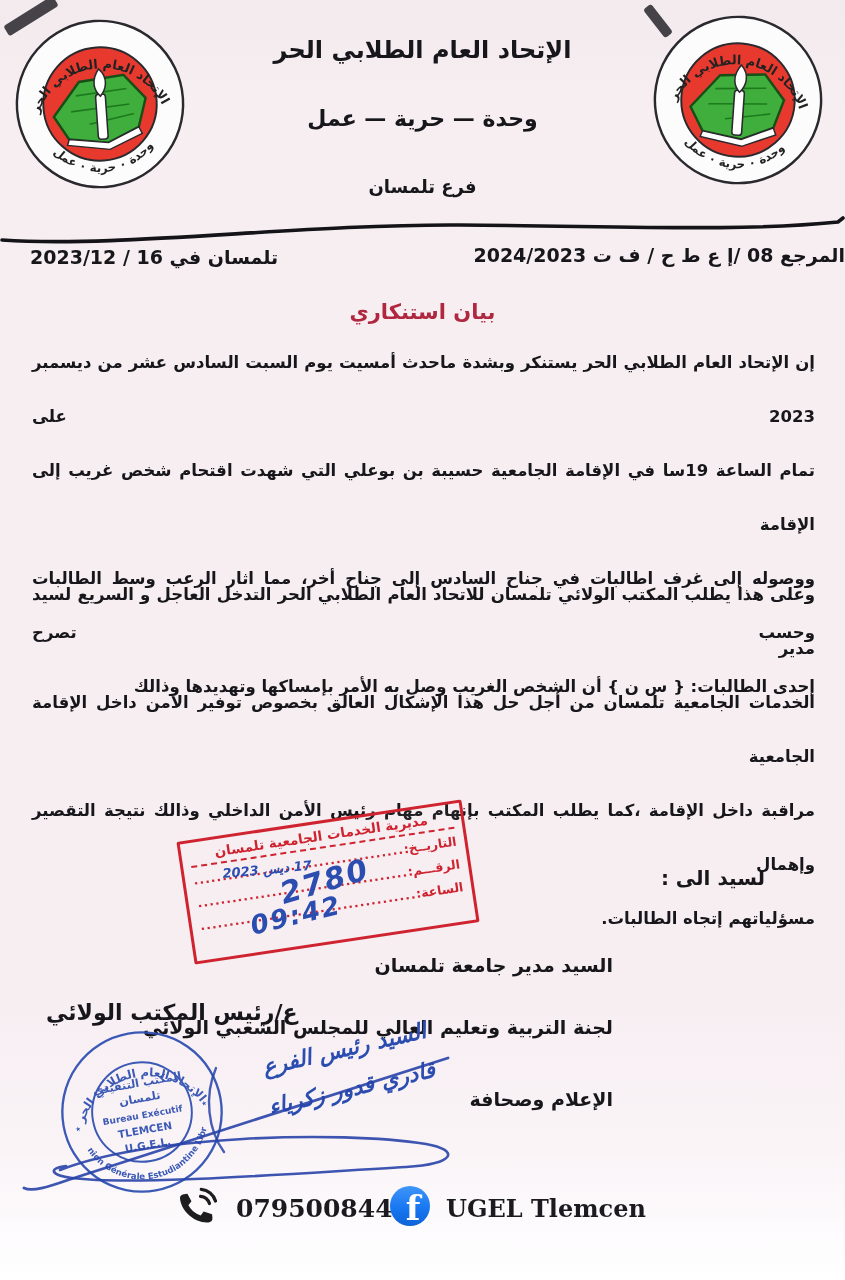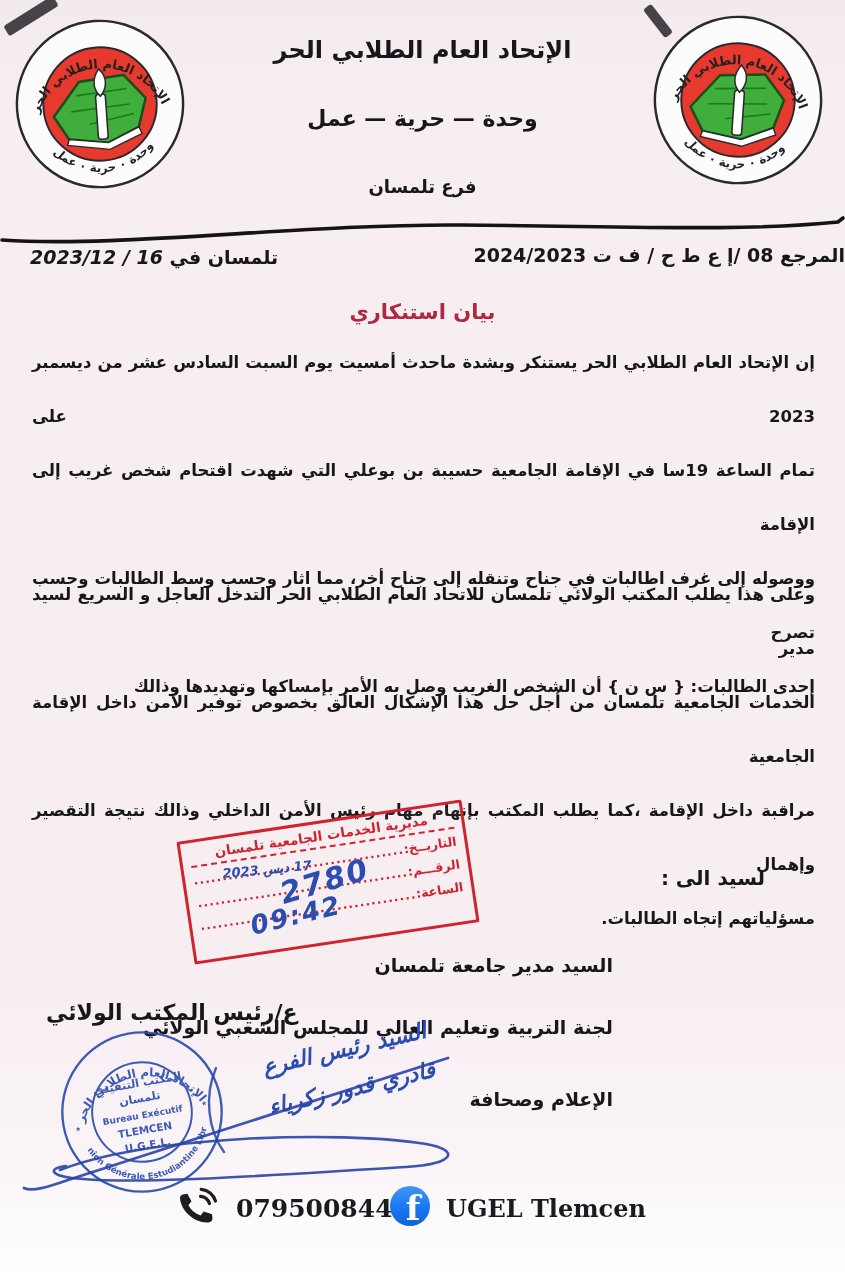--- a/index.html
+++ b/index.html
@@ -14,21 +14,21 @@
   .hdr-org{top:36px;font-size:24px;}
   .hdr-motto{top:106px;font-size:22px;}
   .hdr-branch{top:176px;font-size:18px;}
   .logo{width:176px;height:180px;}
   .logo-left{left:12px;top:14px;transform:rotate(-4deg);}
   .logo-right{left:650px;top:10px;transform:rotate(4deg);}
   .smudge{background:#26262a;border-radius:3px;opacity:.85;}
   
   .ref-right{right:0;top:244px;font-size:19px;font-weight:bold;direction:rtl;}
   .ref-left{left:30px;top:246px;font-size:19px;font-weight:bold;direction:rtl;}
-  .ltr-num{direction:ltr;unicode-bidi:embed;font-style:italic;}
+  .ltr-num{direction:ltr;unicode-bidi:embed;}
   
   .doc-title{top:300px;font-size:21px;font-weight:bold;}
   
   .para{left:32px;right:30px;direction:rtl;}
   .para .bl{font-size:16.5px;font-weight:bold;line-height:54px;text-align:justify;text-align-last:justify;white-space:normal;}
   .para .bl.last{text-align:right;text-align-last:right;}
   .p1{top:336px;}
   .p2{top:568px;}
   
   .rstamp{left:184px;top:820px;width:266px;height:112px;border:3px solid #cf2430;border-radius:2px;
@@ -111,21 +111,21 @@
   <div class="abs ref-left">
     <span>تلمسان في</span>
     <span class="ltr-num">2023/12 / 16</span>
   </div>
 
   <div class="abs ctr doc-title" style="color:#b02840;">بيان استنكاري</div>
 
   <div class="abs para p1">
     <div class="bl">إن الإتحاد العام الطلابي الحر يستنكر وبشدة ماحدث أمسيت يوم السبت السادس عشر من ديسمبر 2023 على</div>
     <div class="bl">تمام الساعة 19سا في الإقامة الجامعية حسيبة بن بوعلي التي شهدت اقتحام شخص غريب إلى الإقامة</div>
-    <div class="bl">ووصوله إلى غرف اطالبات في جناح وتنقله إلى جناح أخر، مما اثار وحسب وسط الطالبات وحسب تصرح</div>
+    <div class="bl">ووصوله إلى غرف اطالبات في جناح السادس إلى جناح أخر، مما اثار الرعب وسط الطالبات وحسب تصرح</div>
     <div class="bl last">إحدى الطالبات: { س ن } أن الشخص الغريب وصل به الأمر بإمساكها وتهديدها وذالك</div>
   </div>
 
   <div class="abs para p2">
     <div class="bl">وعلى هذا يطلب المكتب الولائي تلمسان للاتحاد العام الطلابي الحر التدخل العاجل و السريع لسيد مدير</div>
     <div class="bl">الخدمات الجامعية تلمسان من أجل حل هذا الإشكال العالق بخصوص توفير الامن داخل الإقامة الجامعية</div>
     <div class="bl">مراقبة داخل الإقامة ،كما يطلب المكتب بإنهام مهام رئيس الأمن الداخلي وذالك نتيجة التقصير وإهمال</div>
     <div class="bl last">مسؤلياتهم إتجاه الطالبات.</div>
   </div>
 

